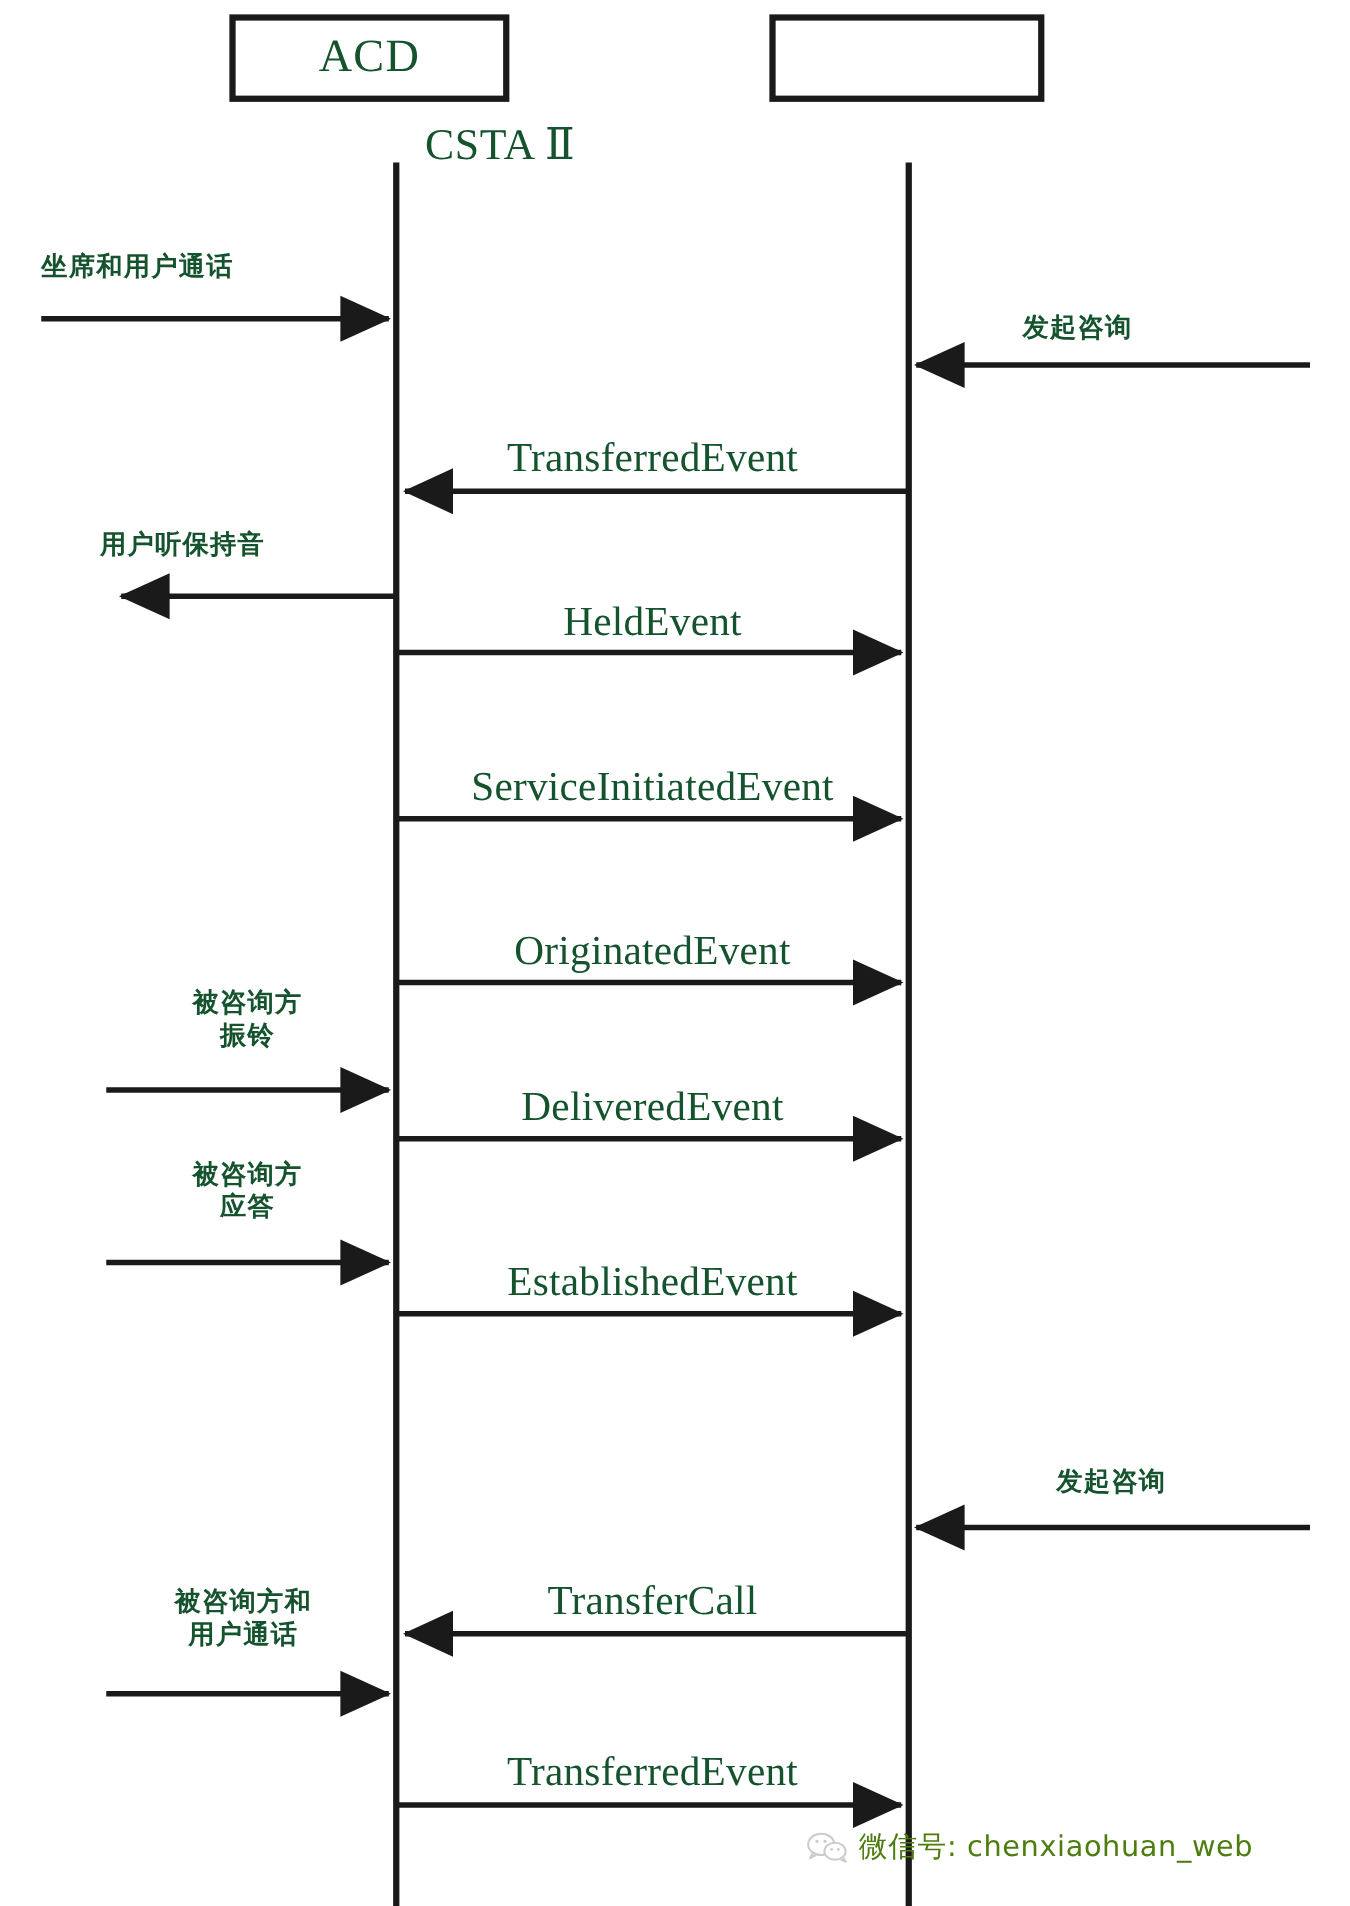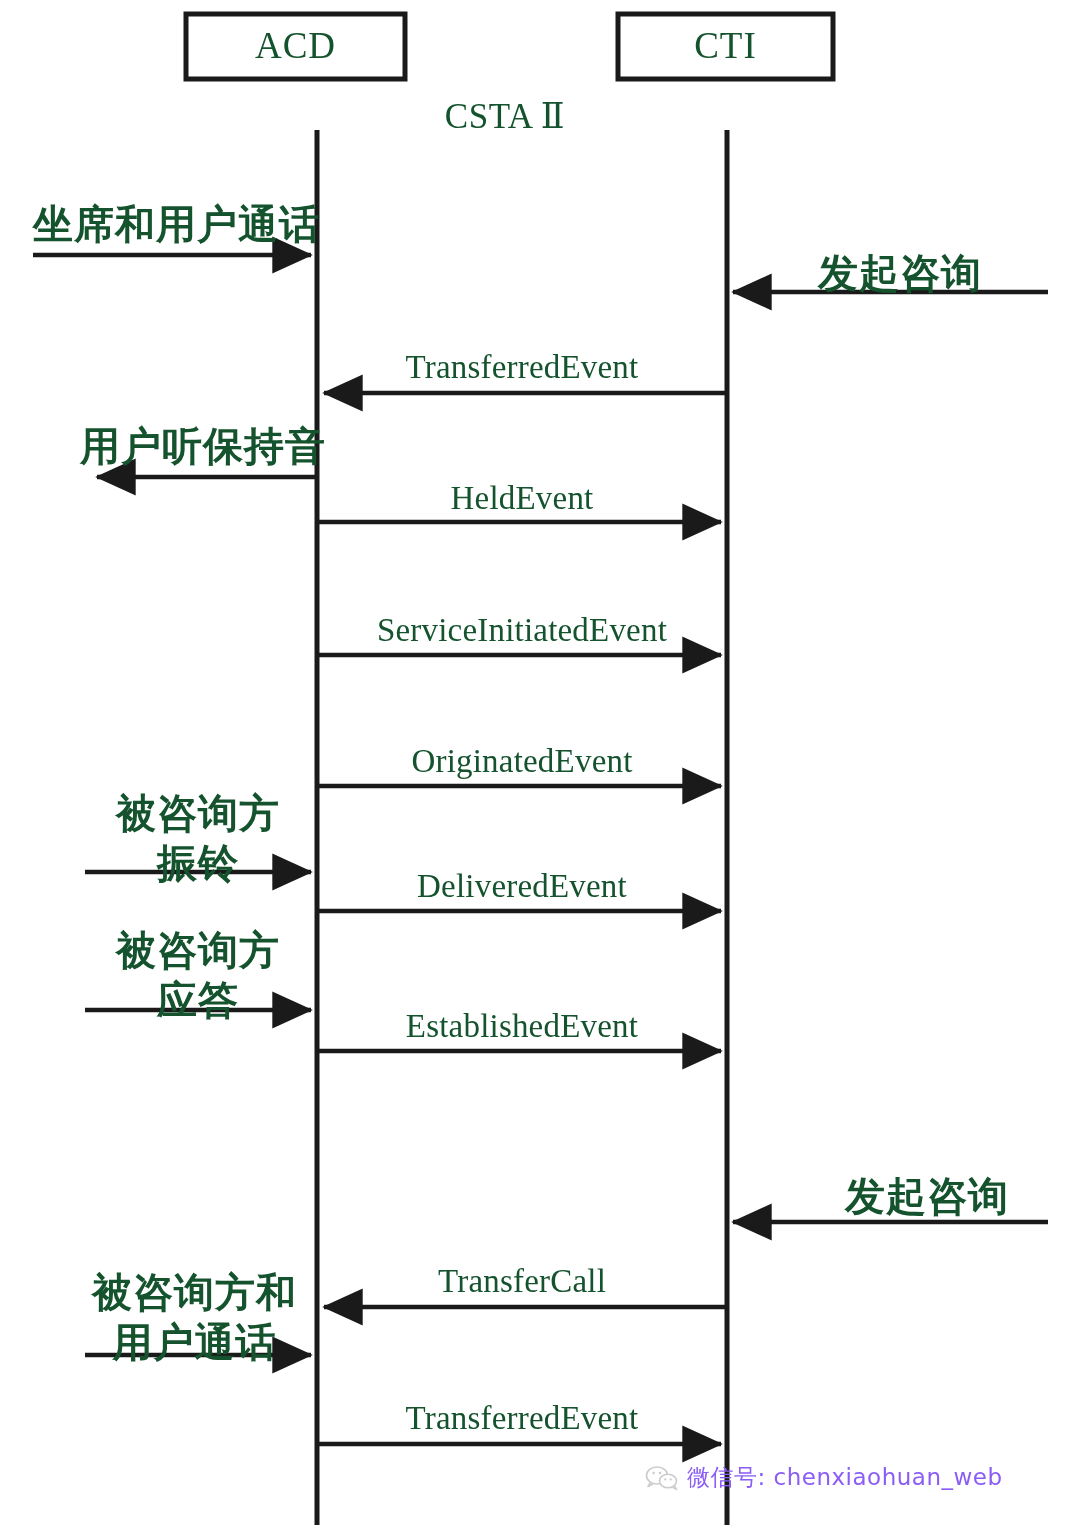--- a/index.html
+++ b/index.html
@@ -35,41 +35,41 @@
   }
   .proto-label {
     font-size: 35px;
     letter-spacing: 0.5px;
   }
   .msg-label {
     font-size: 33px;
     letter-spacing: 0.2px;
   }
   .cn-label {
-    font-size: 40px;
+    font-size: 21px;
     font-weight: bold;
     font-family: "DejaVu Sans", "Liberation Sans", sans-serif;
     letter-spacing: 1px;
     line-height: 1.24;
   }
   .cn-label.multi {
     text-align: center;
   }
   .watermark {
     position: absolute;
     display: flex;
     align-items: center;
     gap: 8px;
     color: #b4b4b4;
     font-size: 23px;
     font-family: "DejaVu Sans", "Liberation Sans", sans-serif;
     white-space: nowrap;
   }
   .watermark .wm-text {
-    color: #8b5cf6;
+    color: #4d7c0f;
     letter-spacing: 0.5px;
   }
 </style>
 </head>
 <body>
 
 <div id="page">
 
   <svg id="diagram-svg" viewBox="0 0 1080 1525" xmlns="http://www.w3.org/2000/svg">
     <defs>
@@ -116,23 +116,22 @@
     <line x1="1048" y1="1222" x2="733" y2="1222" stroke="#1a1a1a" stroke-width="4.5" marker-end="url(#arrowL)"></line>
 
     <line x1="727" y1="1307" x2="324" y2="1307" stroke="#1a1a1a" stroke-width="4.5" marker-end="url(#arrowL)"></line>
 
     <line x1="85" y1="1355" x2="311" y2="1355" stroke="#1a1a1a" stroke-width="4.5" marker-end="url(#arrowR)"></line>
 
     <line x1="317" y1="1444" x2="721" y2="1444" stroke="#1a1a1a" stroke-width="4.5" marker-end="url(#arrowR)"></line>
   </svg>
 
   <div class="lbl actor-label" style="left:186px; top:24px; width:219px; text-align:center;">ACD</div>
-  <div class="lbl actor-label" style="left:618px; top:24px; width:215px; text-align:center;">CTI</div>
 
-  <div class="lbl proto-label" style="left:340px; top:96px; width:330px; text-align:center;">CSTA Ⅱ</div>
+  <div class="lbl proto-label" style="left:340px; top:96px; width:330px; ">CSTA Ⅱ</div>
 
   <div class="lbl cn-label" style="left:33px; top:200px;">坐席和用户通话</div>
 
   <div class="lbl cn-label" style="left:818px; top:249px;">发起咨询</div>
 
   <div class="lbl msg-label" style="left:317px; top:349px; width:410px; text-align:center;">TransferredEvent</div>
 
   <div class="lbl cn-label" style="left:80px; top:422px;">用户听保持音</div>
 
   <div class="lbl msg-label" style="left:317px; top:480px; width:410px; text-align:center;">HeldEvent</div>

